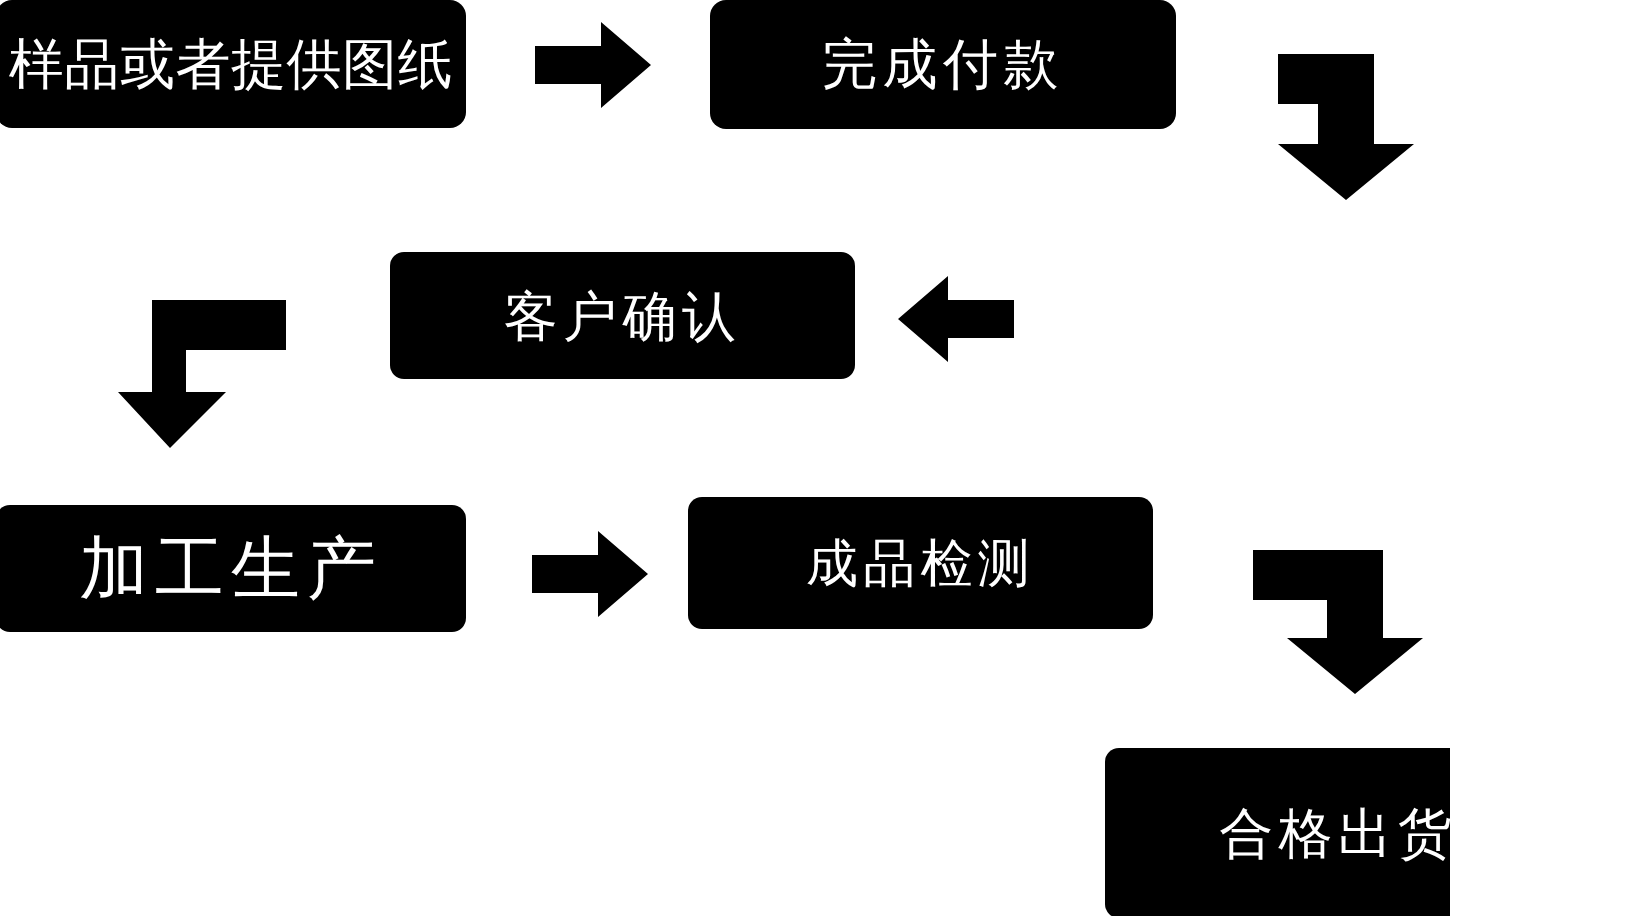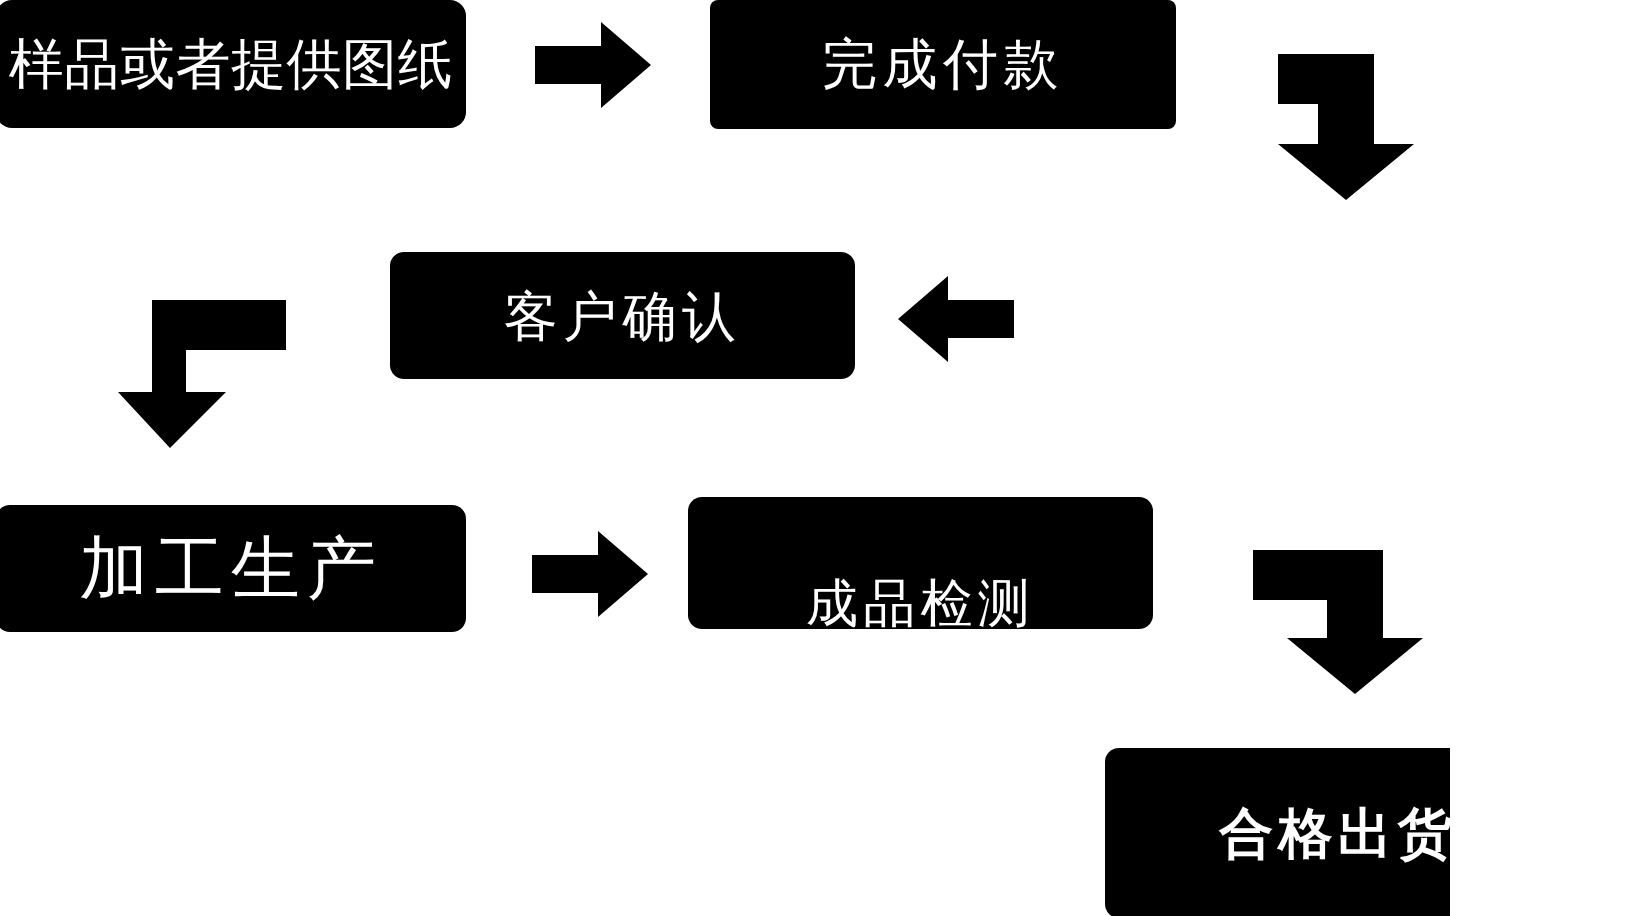--- a/index.html
+++ b/index.html
@@ -30,34 +30,34 @@
     color: #ffffff;
     font-family: "Liberation Sans", "DejaVu Sans", sans-serif;
     font-weight: 400;
     letter-spacing: 0.10em;
     white-space: nowrap;
     text-align: center;
     line-height: 1;
   }
   
   #node-sample      { left: -4px;   top: 0px;   width: 470px; height: 128px; border-radius: 16px; }
-  #node-payment     { left: 710px;  top: 0px;   width: 466px; height: 129px; border-radius: 8px; }
+  #node-payment     { left: 710px;  top: 0px;   width: 466px; height: 129px; border-radius: 16px; }
   #node-drawing     { left: 1057px; top: 252px; width: 466px; height: 127px; }
   #node-confirm     { left: 390px;  top: 252px; width: 465px; height: 127px; }
   #node-production  { left: -4px;   top: 505px; width: 470px; height: 127px; }
-  #node-inspection  { left: 688px;  top: 497px; width: 465px; height: 132px; align-items: flex-end; }
+  #node-inspection  { left: 688px;  top: 497px; width: 465px; height: 132px; }
   #node-shipment    { left: 1105px; top: 748px; width: 466px; height: 170px; }
 
   #node-sample .node-label     { font-size: 55px; letter-spacing: 0.01em; }
   #node-payment .node-label    { font-size: 55px; }
   #node-drawing .node-label    { font-size: 55px; }
   #node-confirm .node-label    { font-size: 54px; }
   #node-production .node-label { font-size: 69px; }
   #node-inspection .node-label { font-size: 52px; }
-  #node-shipment .node-label   { font-size: 54px; font-weight: bold; }
+  #node-shipment .node-label   { font-size: 54px; }
 
   .connector {
     position: absolute;
   }
   .connector svg { display: block; }
 
   #arrow-sample-payment    { left: 535px;  top: 22px;  }
   #arrow-payment-drawing   { left: 1222px; top: 32px;  }
   #arrow-drawing-confirm   { left: 898px;  top: 276px; }
   #arrow-confirm-production{ left: 118px;  top: 292px; }

